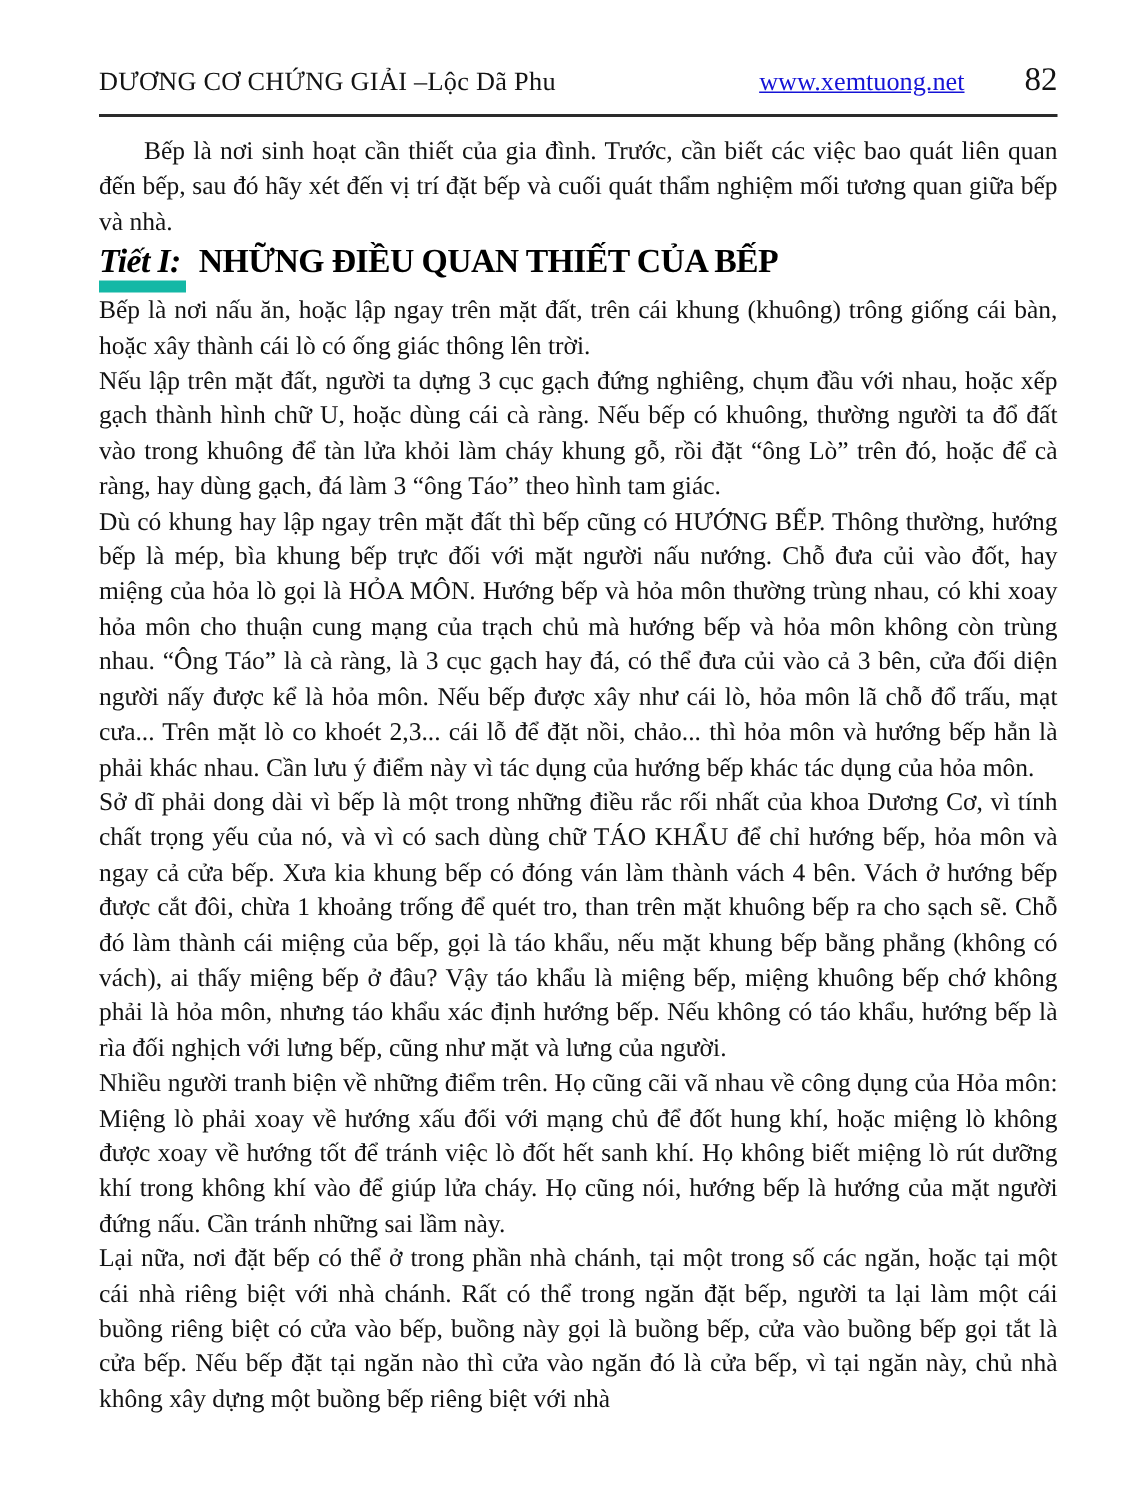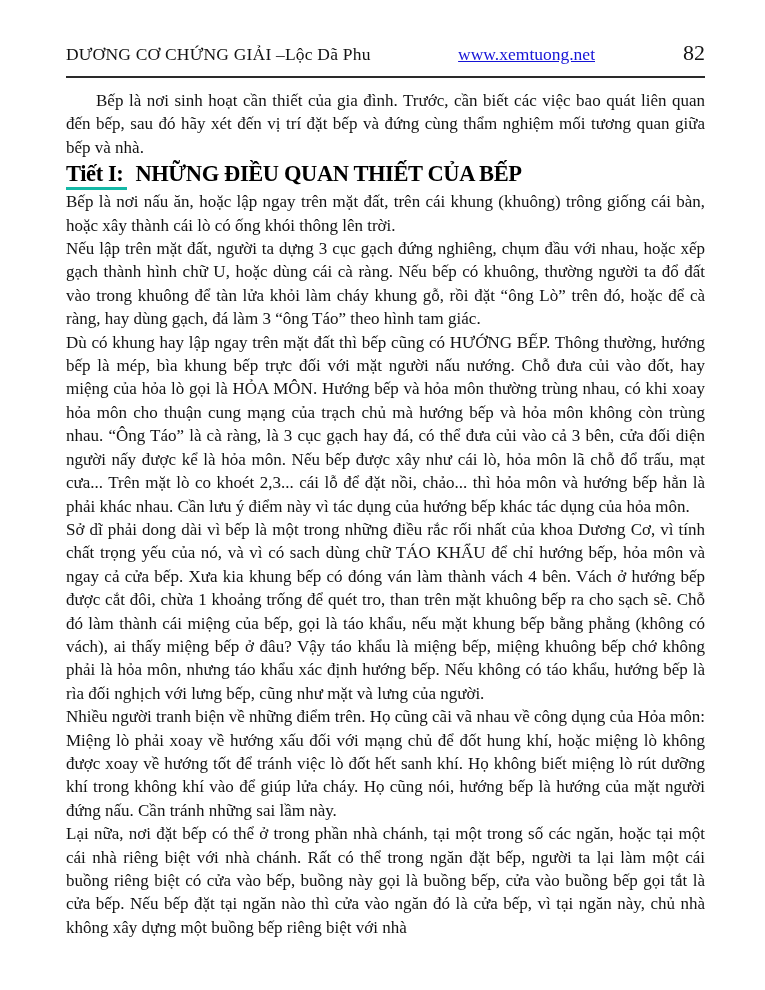--- a/index.html
+++ b/index.html
@@ -29,21 +29,21 @@
     border-bottom: 2px solid #2a2a2a;
     margin-bottom: 11px;
   }
   .page-header .doc-title {
     letter-spacing: 0.2px;
     white-space: nowrap;
   }
   .page-header .right-group {
     display: flex;
     align-items: baseline;
-    gap: 88px;
+    gap: 40px;
   }
   .page-header a.site-link {
     color: #1513d6;
     text-decoration: underline;
     font-size: 17.5px;
   }
   .page-header .page-num {
     font-size: 22px;
   }
   .content {
@@ -60,48 +60,49 @@
   h2.section-heading {
     margin: 1px 0 0 0;
     font-size: 22.5px;
     line-height: 27px;
     font-weight: bold;
     letter-spacing: -0.4px;
     color: #000;
   }
   h2.section-heading .heading-label {
     display: inline-block;
-    border-bottom: 3px solid #14b8a6;
+    border-bottom: 8px solid #14b8a6;
     padding-bottom: 0px;
     padding-right: 4px;
     margin-right: 8px;
+    font-style: italic;
   }
 </style>
 </head>
 <body>
 
 <div class="page">
 
   <div class="page-header">
     <span class="doc-title">DƯƠNG CƠ CHỨNG GIẢI –Lộc Dã Phu</span>
     <span class="right-group">
       <a href="#" class="site-link">www.xemtuong.net</a>
       <span class="page-num">82</span>
     </span>
   </div>
 
   <div class="content">
 
-    <p class="indent">Bếp là nơi sinh hoạt cần thiết của gia đình. Trước, cần biết các việc bao quát liên quan đến bếp, sau đó hãy xét đến vị trí đặt bếp và đứng cùng thẩm nghiệm mối tương quan giữa bếp và nhà.</p>
+    <p class="indent">Bếp là nơi sinh hoạt cần thiết của gia đình. Trước, cần biết các việc bao quát liên quan đến bếp, sau đó hãy xét đến vị trí đặt bếp và cuối quát thẩm nghiệm mối tương quan giữa bếp và nhà.</p>
 
     <h2 class="section-heading">
       <span class="heading-label">Tiết I:</span><span>NHỮNG ĐIỀU QUAN THIẾT CỦA BẾP</span>
     </h2>
 
-    <p>Bếp là nơi nấu ăn, hoặc lập ngay trên mặt đất, trên cái khung (khuông) trông giống cái bàn, hoặc xây thành cái lò có ống khói thông lên trời.</p>
+    <p>Bếp là nơi nấu ăn, hoặc lập ngay trên mặt đất, trên cái khung (khuông) trông giống cái bàn, hoặc xây thành cái lò có ống giác thông lên trời.</p>
     <p>Nếu lập trên mặt đất, người ta dựng 3 cục gạch đứng nghiêng, chụm đầu với nhau, hoặc xếp gạch thành hình chữ U, hoặc dùng cái cà ràng. Nếu bếp có khuông, thường người ta đổ đất vào trong khuông để tàn lửa khỏi làm cháy khung gỗ, rồi đặt “ông Lò” trên đó, hoặc để cà ràng, hay dùng gạch, đá làm 3 “ông Táo” theo hình tam giác.</p>
     <p>Dù có khung hay lập ngay trên mặt đất thì bếp cũng có HƯỚNG BẾP. Thông thường, hướng bếp là mép, bìa khung bếp trực đối với mặt người nấu nướng. Chỗ đưa củi vào đốt, hay miệng của hỏa lò gọi là HỎA MÔN. Hướng bếp và hỏa môn thường trùng nhau, có khi xoay hỏa môn cho thuận cung mạng của trạch chủ mà hướng bếp và hỏa môn không còn trùng nhau. “Ông Táo” là cà ràng, là 3 cục gạch hay đá, có thể đưa củi vào cả 3 bên, cửa đối diện người nấy được kể là hỏa môn. Nếu bếp được xây như cái lò, hỏa môn lã chỗ đổ trấu, mạt cưa... Trên mặt lò co khoét 2,3... cái lỗ để đặt nồi, chảo... thì hỏa môn và hướng bếp hẳn là phải khác nhau. Cần lưu ý điểm này vì tác dụng của hướng bếp khác tác dụng của hỏa môn.</p>
     <p>Sở dĩ phải dong dài vì bếp là một trong những điều rắc rối nhất của khoa Dương Cơ, vì tính chất trọng yếu của nó, và vì có sach dùng chữ TÁO KHẨU để chỉ hướng bếp, hỏa môn và ngay cả cửa bếp. Xưa kia khung bếp có đóng ván làm thành vách 4 bên. Vách ở hướng bếp được cắt đôi, chừa 1 khoảng trống để quét tro, than trên mặt khuông bếp ra cho sạch sẽ. Chỗ đó làm thành cái miệng của bếp, gọi là táo khẩu, nếu mặt khung bếp bằng phẳng (không có vách), ai thấy miệng bếp ở đâu? Vậy táo khẩu là miệng bếp, miệng khuông bếp chớ không phải là hỏa môn, nhưng táo khẩu xác định hướng bếp. Nếu không có táo khẩu, hướng bếp là rìa đối nghịch với lưng bếp, cũng như mặt và lưng của người.</p>
     <p>Nhiều người tranh biện về những điểm trên. Họ cũng cãi vã nhau về công dụng của Hỏa môn: Miệng lò phải xoay về hướng xấu đối với mạng chủ để đốt hung khí, hoặc miệng lò không được xoay về hướng tốt để tránh việc lò đốt hết sanh khí. Họ không biết miệng lò rút dưỡng khí trong không khí vào để giúp lửa cháy. Họ cũng nói, hướng bếp là hướng của mặt người đứng nấu. Cần tránh những sai lầm này.</p>
     <p>Lại nữa, nơi đặt bếp có thể ở trong phần nhà chánh, tại một trong số các ngăn, hoặc tại một cái nhà riêng biệt với nhà chánh. Rất có thể trong ngăn đặt bếp, người ta lại làm một cái buồng riêng biệt có cửa vào bếp, buồng này gọi là buồng bếp, cửa vào buồng bếp gọi tắt là cửa bếp. Nếu bếp đặt tại ngăn nào thì cửa vào ngăn đó là cửa bếp, vì tại ngăn này, chủ nhà không xây dựng một buồng bếp riêng biệt với nhà</p>
 
   </div>
 
 </div>
 

